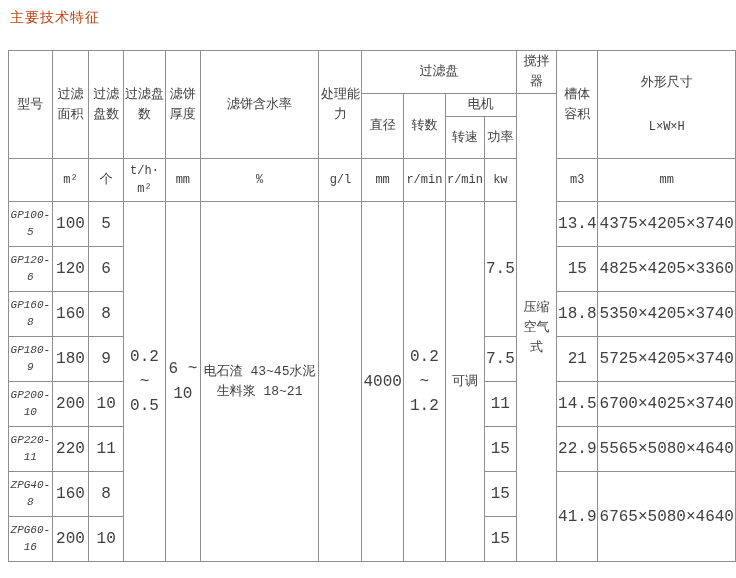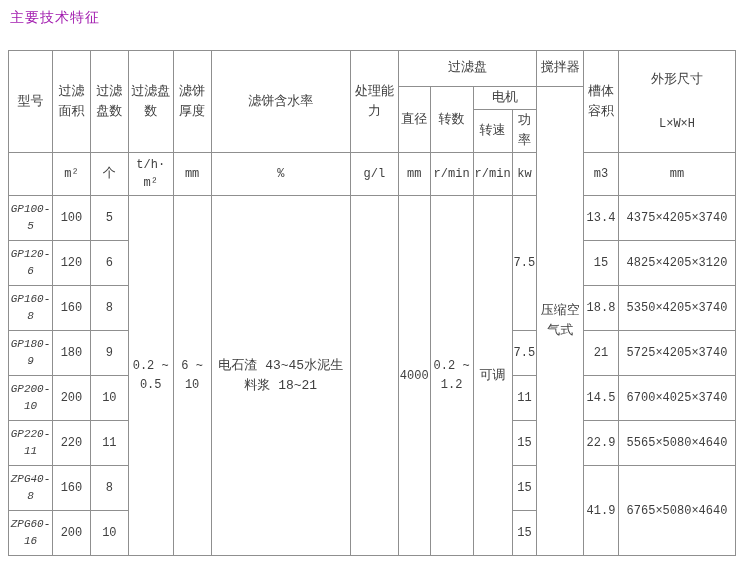--- a/index.html
+++ b/index.html
@@ -3,21 +3,21 @@
 <meta charset="utf-8">
 <style>
   html, body { margin:0; padding:0; background:#ffffff; }
   .page {
     position:relative; width:736px; height:578px; background:#fff;
     font-family:"Liberation Mono","DejaVu Sans Mono",monospace;
     color:#404040; overflow:hidden;
   }
   .title {
     position:absolute; left:10px; top:9px;
-    font-size:14px; color:#a21caf; letter-spacing:1px;
+    font-size:14px; color:#c2410c; letter-spacing:1px;
   }
   table.spec {
     position:absolute; left:8px; top:50px;
     border-collapse:collapse; table-layout:fixed;
     font-size:12px;
   }
   table.spec td {
     border:1px solid #8f8f8f;
     text-align:center; vertical-align:middle;
     padding:1px 1px; line-height:1.55;
@@ -25,21 +25,21 @@
     word-wrap:break-word;
   }
   td.cjk { font-size:13px; }
   td.hdr { font-size:13px; line-height:1.9;margin-top:36px; }
   tr.hA  { height:36px; }
   tr.hB  { height:20px; }
   tr.hC  { height:42px; }
   tr.uni { height:43px; }
   tr.dat { height:45px; }
   td.model { font-size:11px;font-style:italic; }
-  td.num { font-size:12px; }
+  td.num { font-size:16px; }
   .dimcell div { line-height:1.2; }
   .dimcell .gap { height:30px; }
 </style>
 </head>
 <body>
 
 <div class="page">
 
   <div class="title">主要技术特征</div>
 
@@ -122,21 +122,21 @@
       <td rowspan="3" class="num">7.5</td>
       <td class="num">13.4</td>
       <td class="num">4375×4205×3740</td>
     </tr>
 
     <tr class="dat">
       <td class="model">GP120-6</td>
       <td class="num">120</td>
       <td class="num">6</td>
       <td class="num">15</td>
-      <td class="num">4825×4205×3120</td>
+      <td class="num">4825×4205×3360</td>
     </tr>
 
     <tr class="dat">
       <td class="model">GP160-8</td>
       <td class="num">160</td>
       <td class="num">8</td>
       <td class="num">18.8</td>
       <td class="num">5350×4205×3740</td>
     </tr>
 

